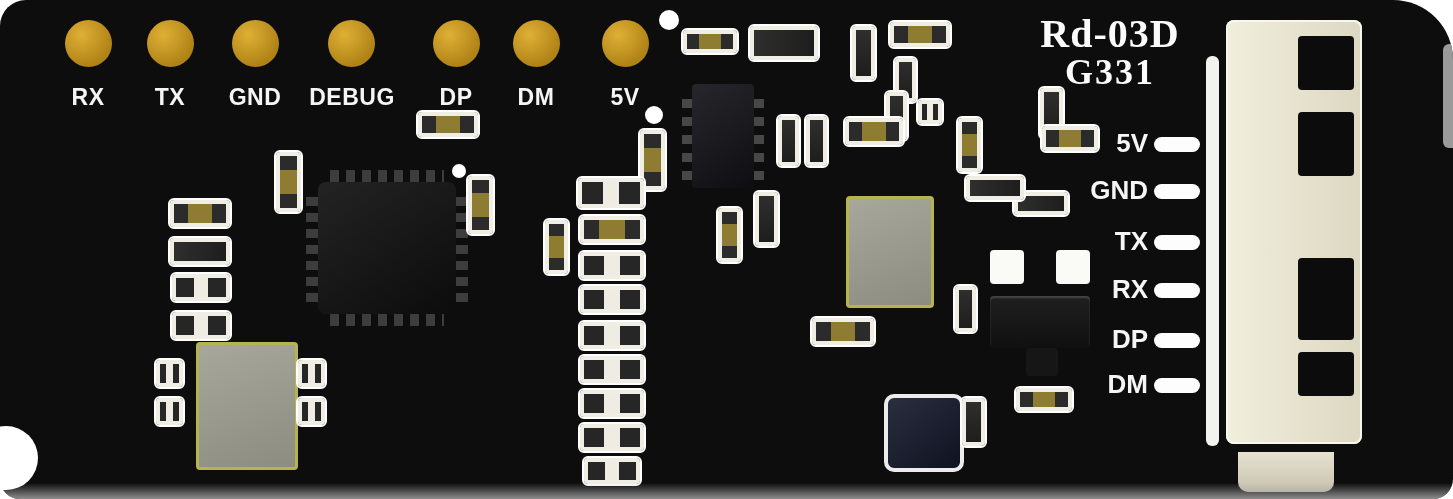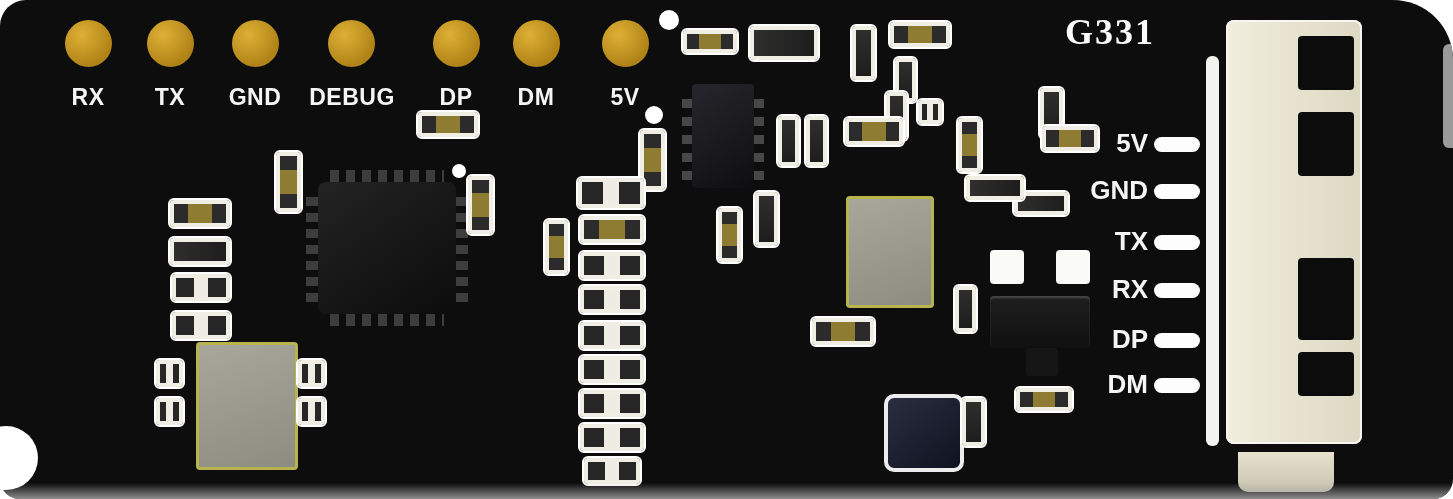--- a/index.html
+++ b/index.html
@@ -91,20 +91,21 @@
     <span class="pad-label" style="left:352px">DEBUG</span>
     <span class="pad-label" style="left:456px">DP</span>
     <span class="pad-label" style="left:536px">DM</span>
     <span class="pad-label" style="left:625px">5V</span>
 
     <div class="dot" style="left:659px;top:10px;width:20px;height:20px"></div>
     <div class="dot" style="left:645px;top:106px;width:18px;height:18px"></div>
     <div class="dot" style="left:452px;top:164px;width:14px;height:14px"></div>
 
     <div class="title">
+      <div class="l1">Rd-03D</div>
       <div class="l2">G331</div>
     </div>
 
     <div class="qfn"></div>
     <div class="qfn-pins-h" style="left:330px;top:170px;width:114px"></div>
     <div class="qfn-pins-h" style="left:330px;top:314px;width:114px"></div>
     <div class="qfn-pins-v" style="left:306px;top:194px;height:108px"></div>
     <div class="qfn-pins-v" style="left:456px;top:194px;height:108px"></div>
 
     <div class="sop"></div>

